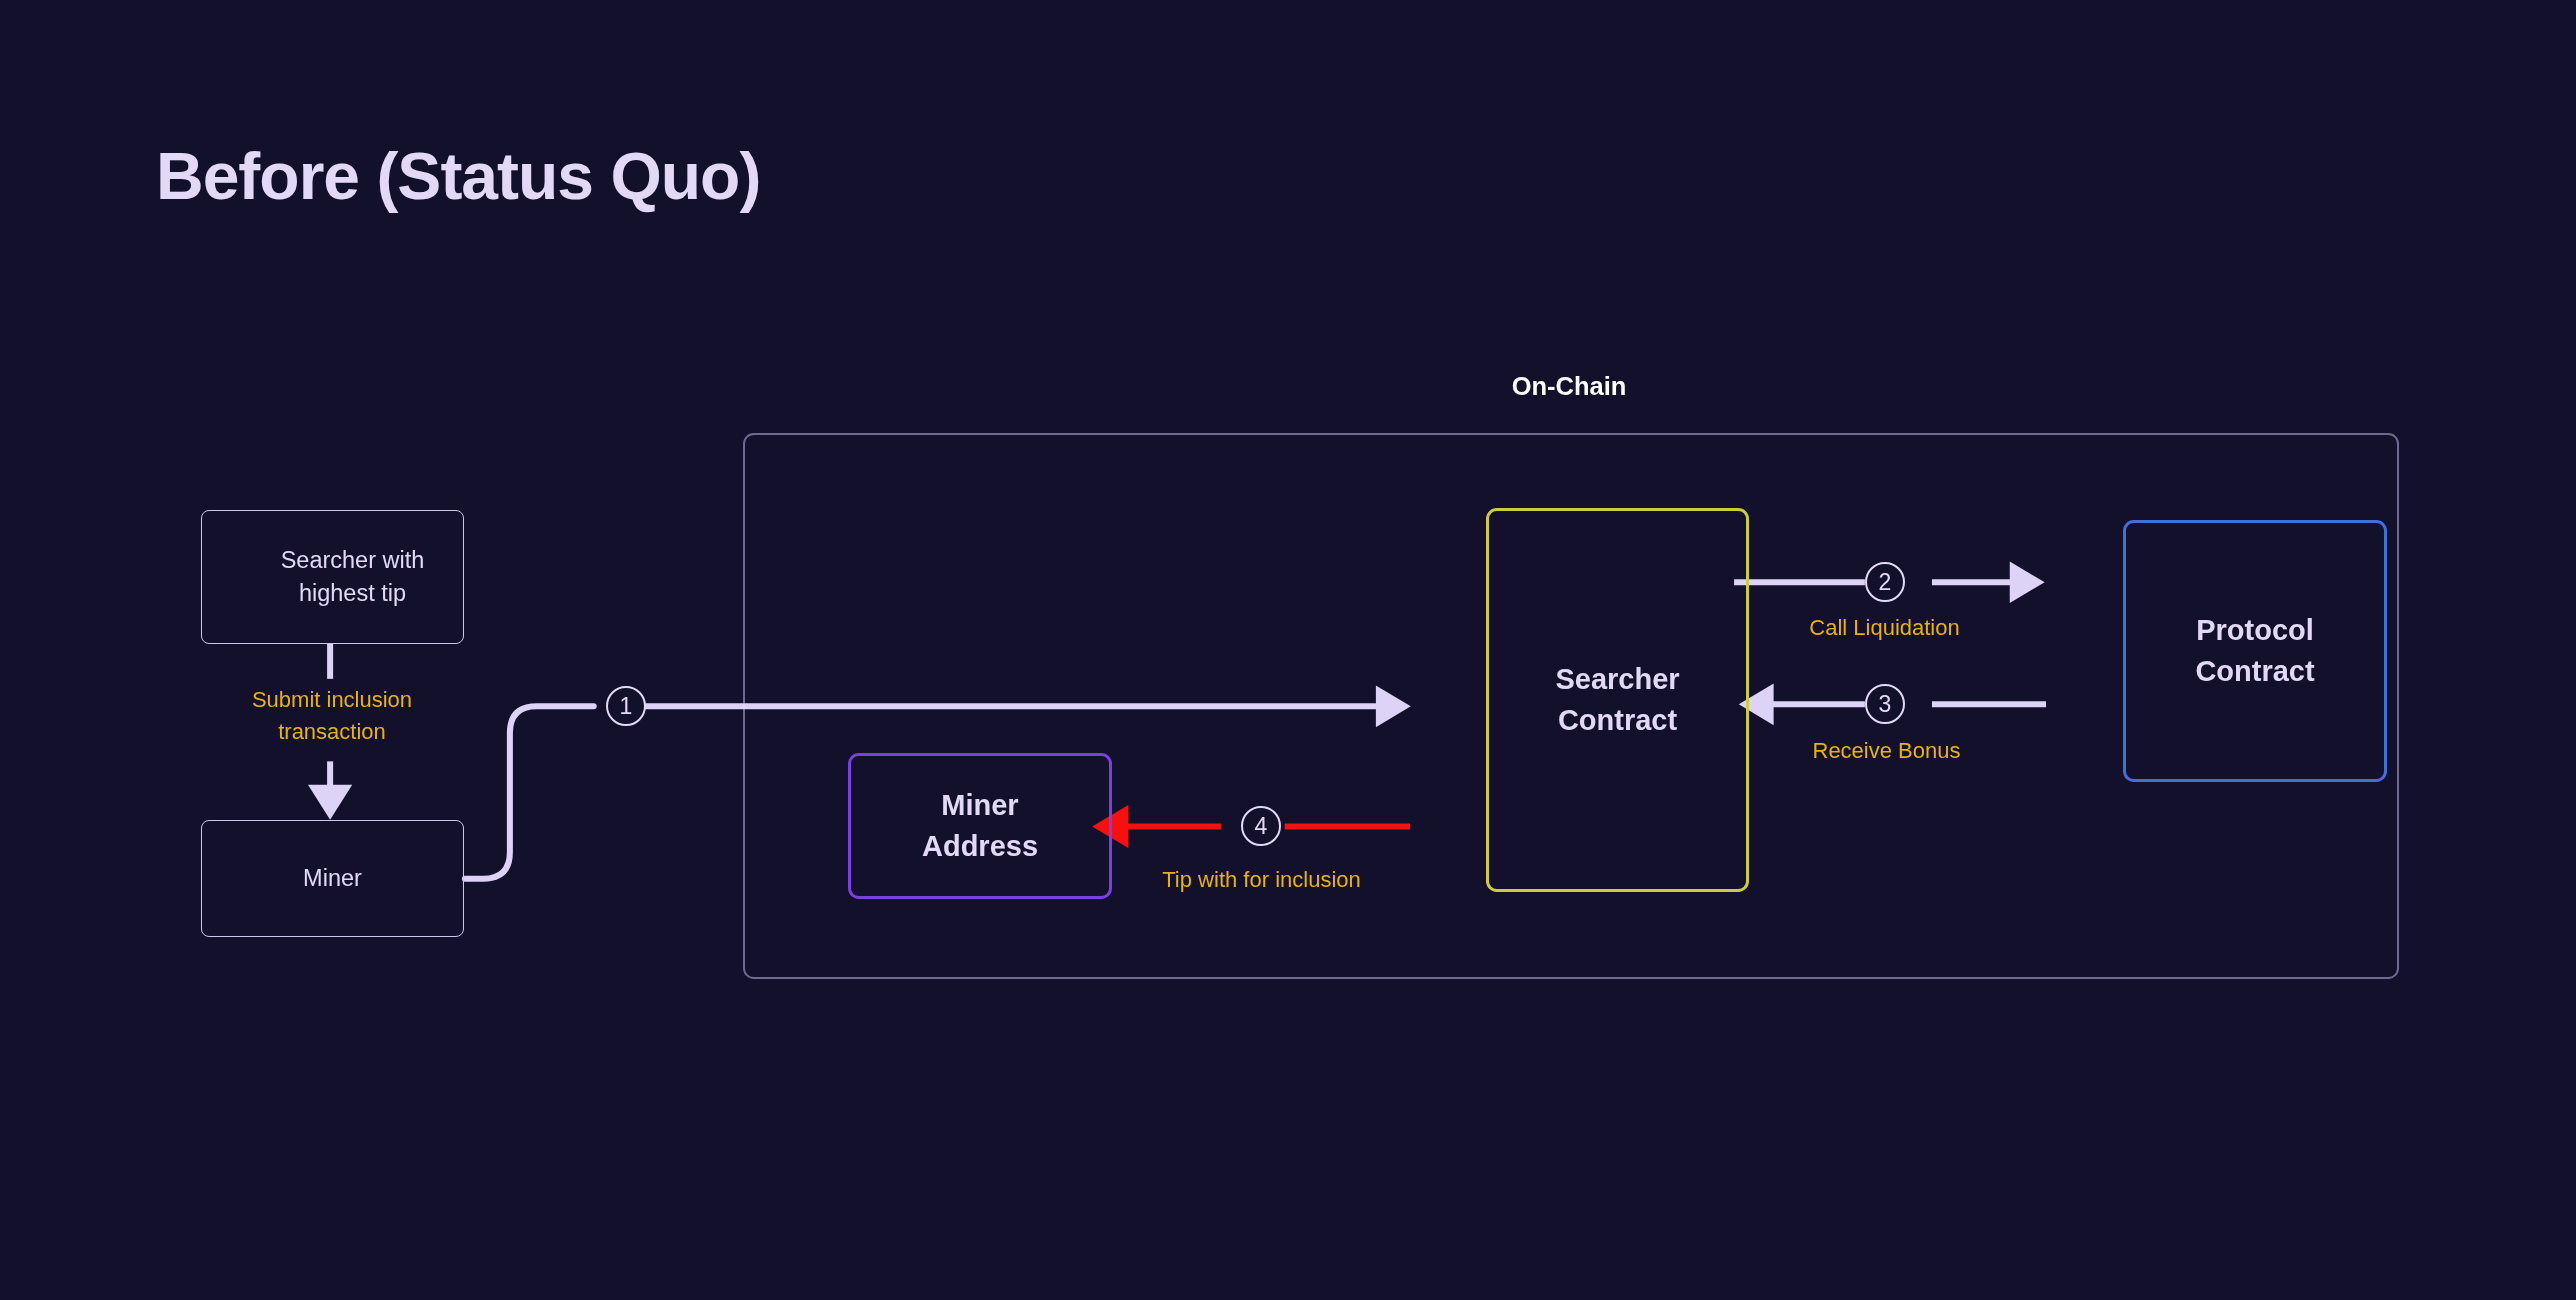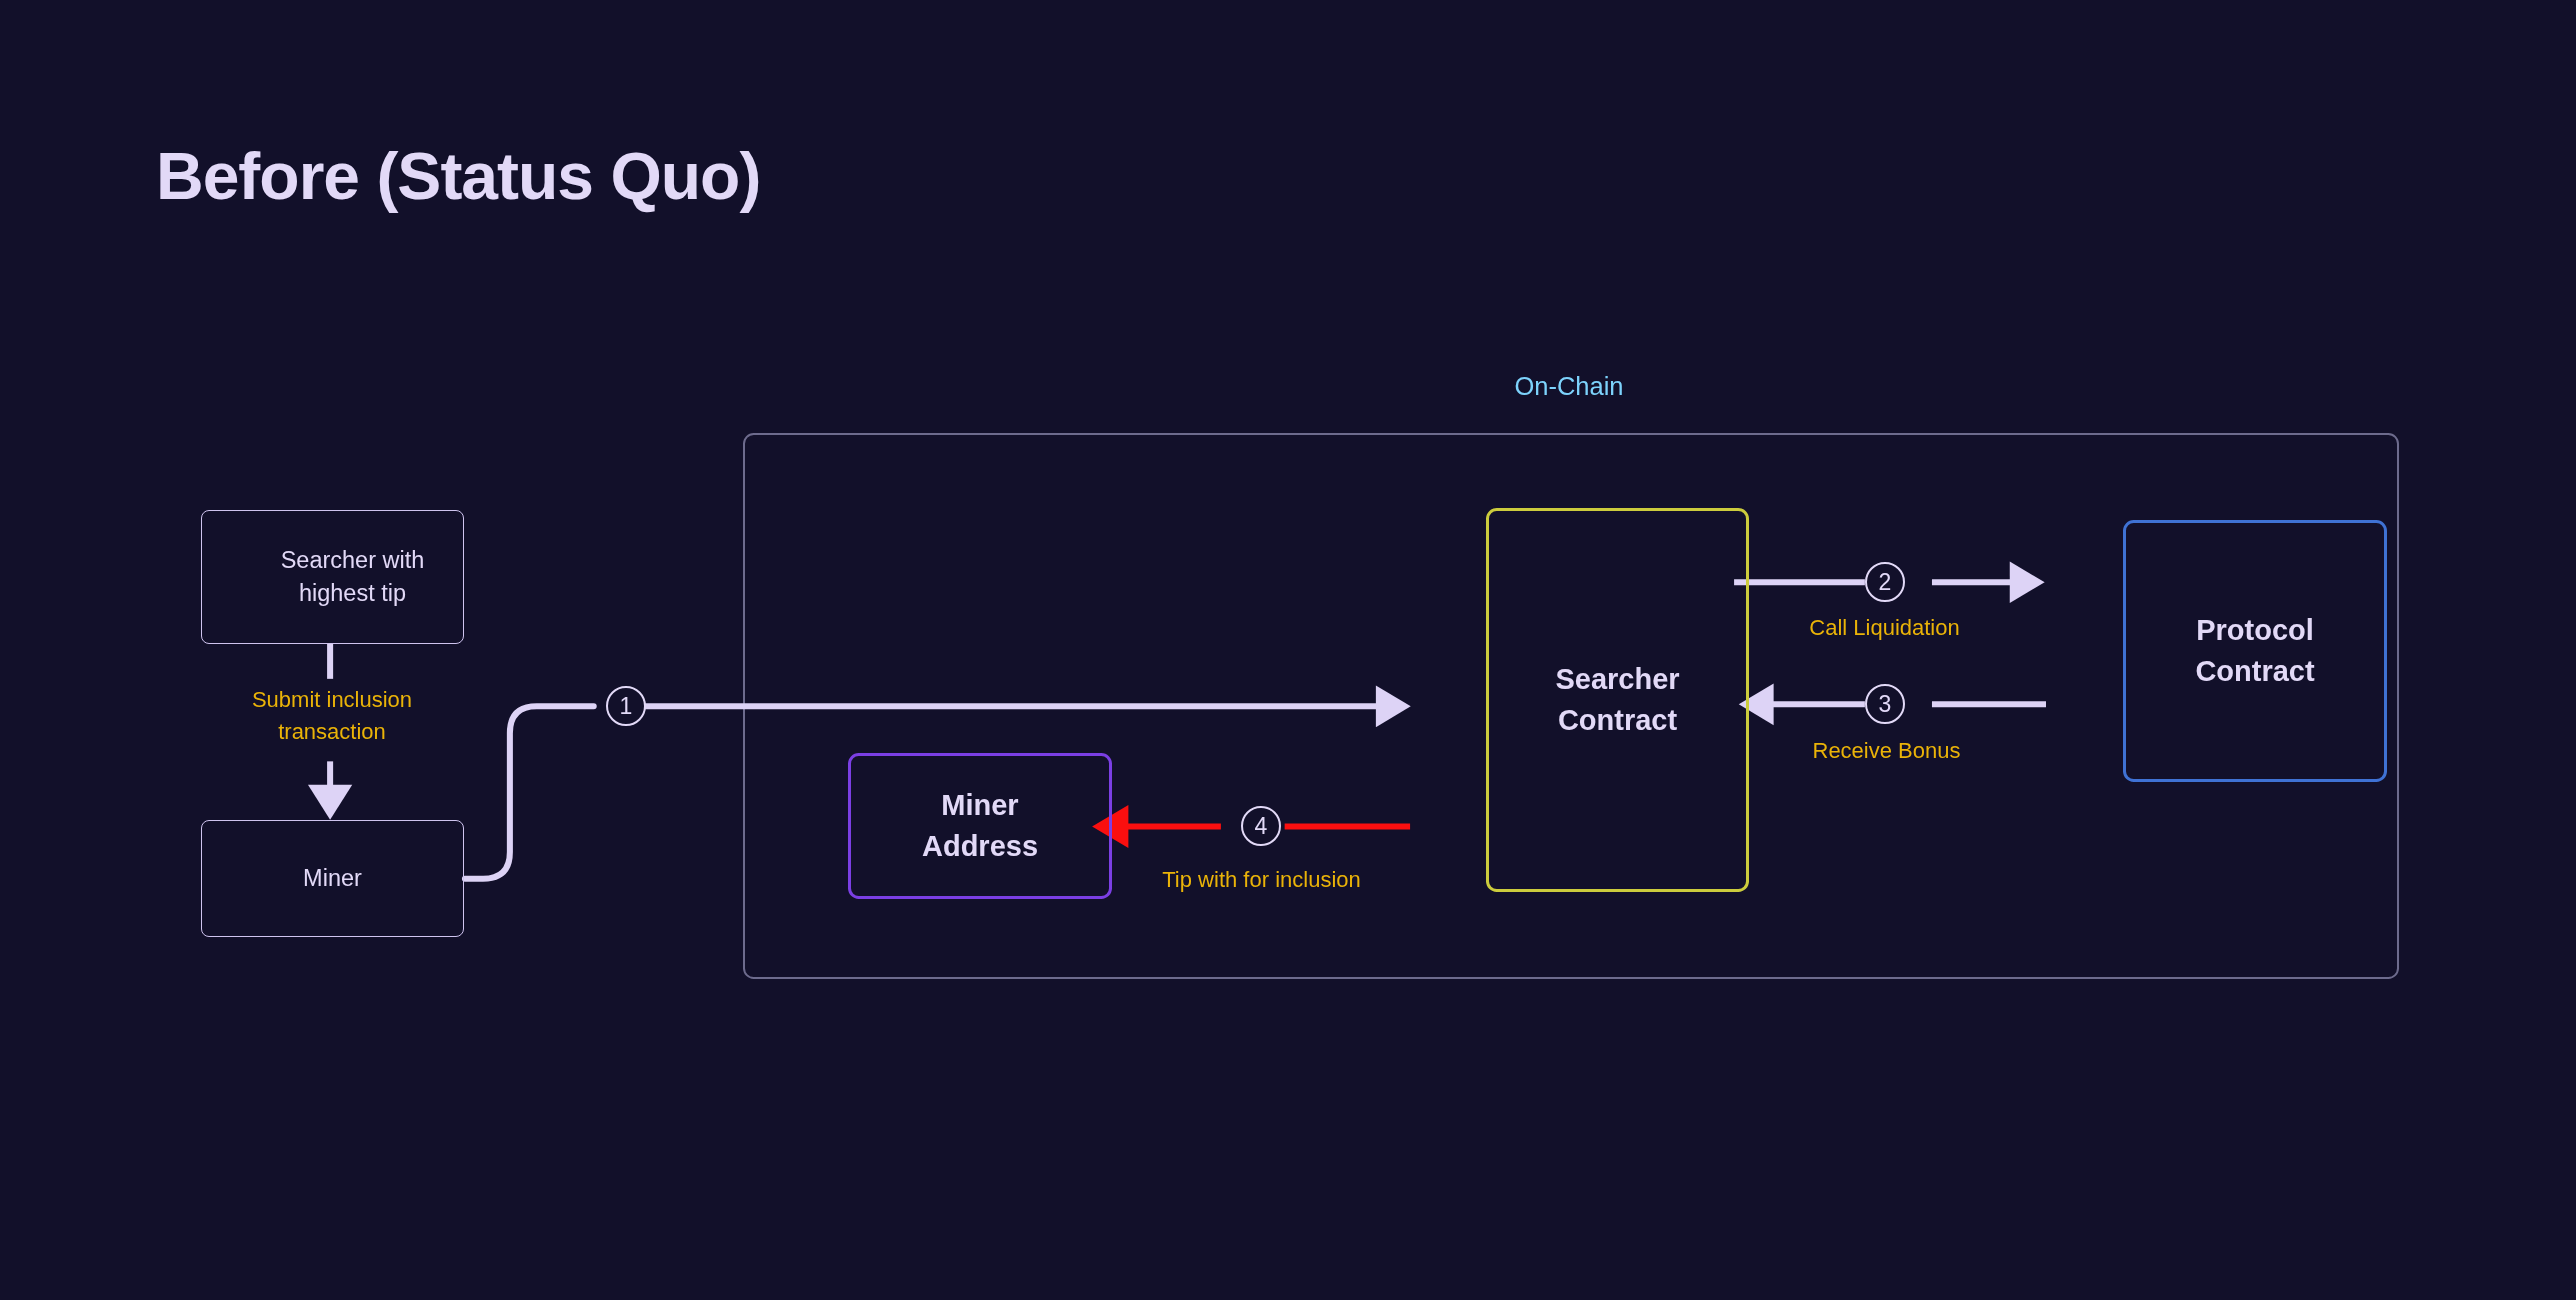--- a/index.html
+++ b/index.html
@@ -62,24 +62,25 @@
 
   
   .onchain-box {
     position: absolute;
     box-sizing: border-box;
     border: 2.7px solid #6d6b8d;
     border-radius: 10.7px;
   }
   .onchain-label {
     position: absolute;
-    color: #7dd3fc;
+    color: #ffffff;
     font-size: 25.5px;
     white-space: nowrap;
     text-align: center;
+    font-weight: bold;
   }
 
   
   #wires {
     position: absolute;
     left: 0;
     top: 0;
     width: 2576px;
     height: 1300px;
     pointer-events: none;

